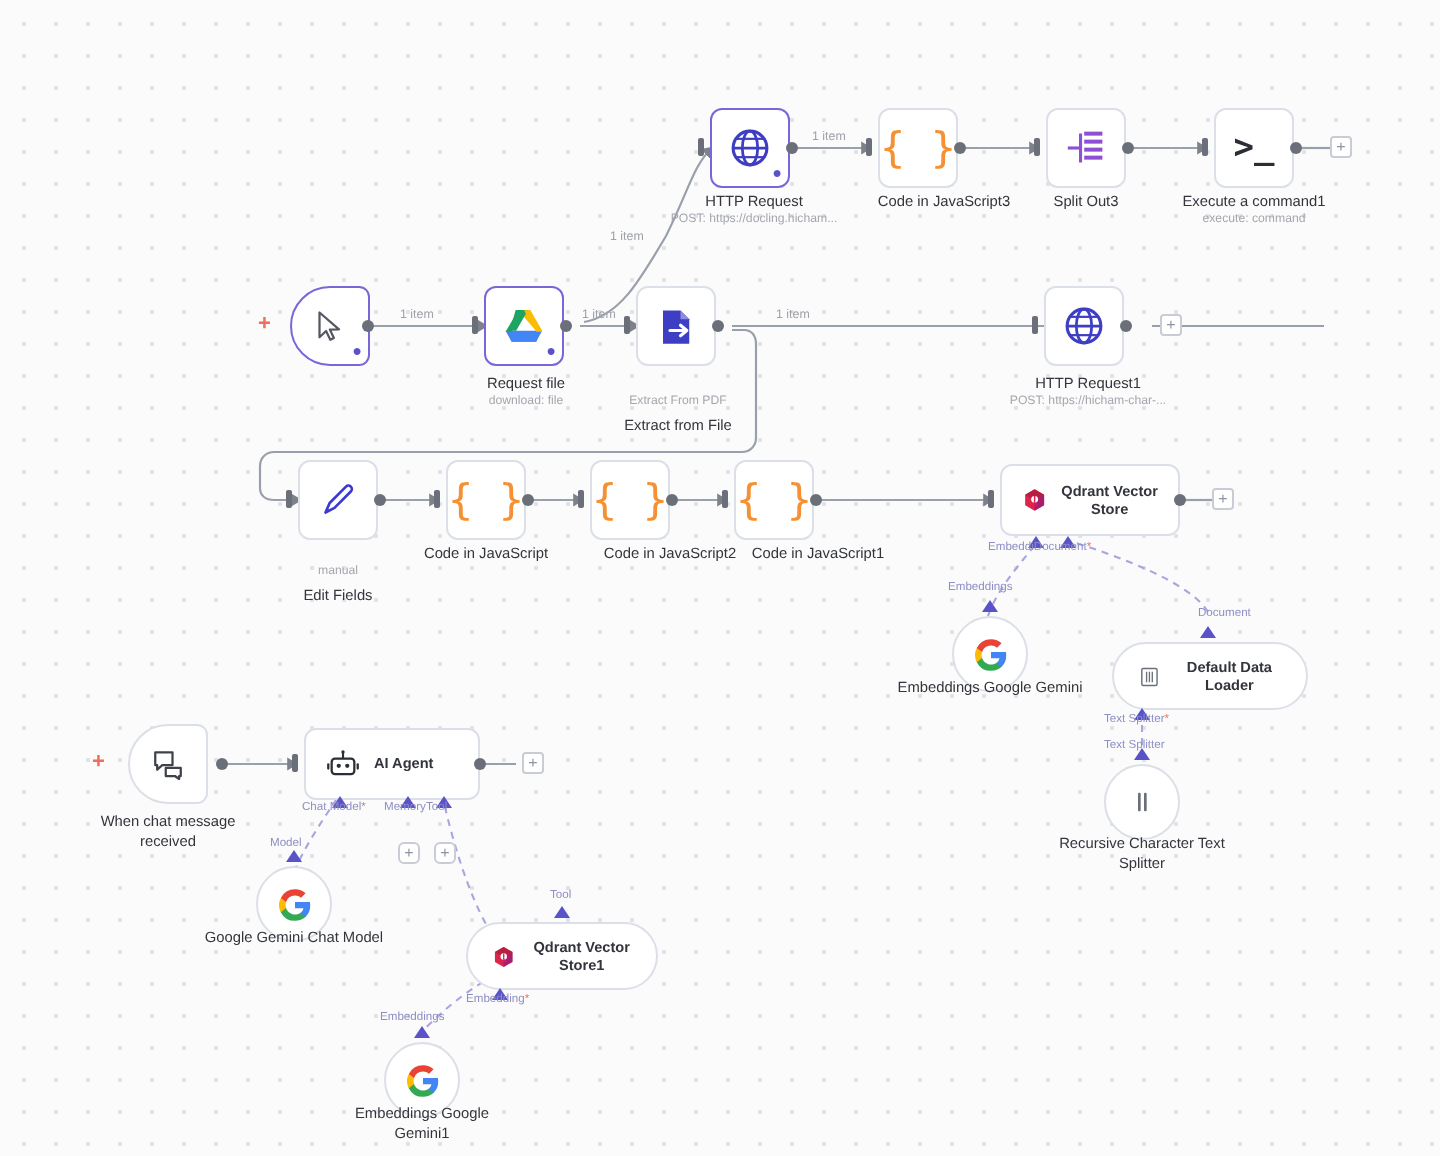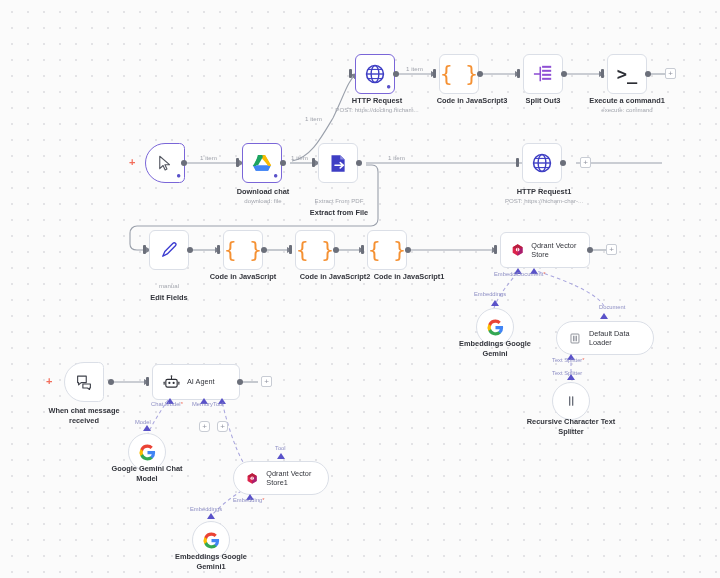--- a/index.html
+++ b/index.html
@@ -53,41 +53,42 @@
     width: 38px; height: 38px;
     border-radius: 50%;
   }
 
   .node-title {
     position: absolute;
     left: 50%;
     transform: translateX(-50%);
     text-align: center;
     font-size: 7.4px;
-    font-weight: bold;
+    font-weight: normal;
     color: #33353c;
     line-height: 1.32;
     white-space: nowrap;
   }
   .node-title.wrap { white-space: normal; width: 94px; }
   .node-sub {
     position: absolute;
     left: 50%;
     transform: translateX(-50%);
     text-align: center;
     font-size: 6.1px;
     color: #a3a6ae;
     line-height: 1.3;
     white-space: nowrap;
   }
   .inline-label {
     font-size: 7.3px;
-    font-weight: normal;
+    font-weight: bold;
     color: #33353c;
     line-height: 1.25;
+    text-align: center;
   }
 
   
   .port {
     position: absolute;
     width: 6px; height: 6px;
     border-radius: 50%;
     background: #6b6f7a;
   }
   .port.in {
@@ -274,21 +275,21 @@
       <path d="M8.6,2.2 L15.4,2.2 L8.9,13.6 L5.4,13.6 Z" fill="#1da462" transform="translate(-1.2,0)"></path>
       <path d="M1.8,13.6 L22,13.6 L18.6,19.6 L5.2,19.6 Z" fill="#4285f4" transform="translate(0,0)"></path>
       <path d="M12,2.4 L5.2,14.2 L1.9,14.2 L8.7,2.4 Z" fill="#1da462"></path>
       <path d="M12,2.4 L18.8,14.2 L22.1,14.2 L15.3,2.4 Z" fill="#fabc04"></path>
       <path d="M3.5,15.4 L20.5,15.4 L18.8,19.6 L5.2,19.6 Z" fill="#4285f4"></path>
     </svg>
     <span class="pin">●</span>
   </div>
   <div class="port in" style="left:236px; top:158px;"></div>
   <div class="port" style="left:280px; top:160px;"></div>
-  <div class="node-title" style="left:263px; top:187px;">Download chat</div>
+  <div class="node-title" style="left:263px; top:187px;">Request file</div>
   <div class="node-sub" style="left:263px; top:197px;">download: file</div>
   <div class="wire-label" style="left:291px; top:154px;">1 item</div>
   <div class="wire-label" style="left:305px; top:115px;">1 item</div>
 
   <div class="node sq" style="left:318px; top:143px;">
     <svg class="ic" width="21" height="21" viewBox="0 0 24 24">
       <path d="M4,2.5 L14,2.5 L19,7.5 L19,21.5 L4,21.5 Z" fill="#3e3ec4"></path>
       <path d="M14,2.5 L14,7.5 L19,7.5 Z" fill="#8c8ce0"></path>
       <path d="M8,14 L17,14 M14,11 L17.6,14 L14,17" stroke="#ffffff" stroke-width="1.8" fill="none" stroke-linecap="round" stroke-linejoin="round"></path>
       <rect x="6.5" y="14" width="11.5" height="0" fill="none"></rect>

